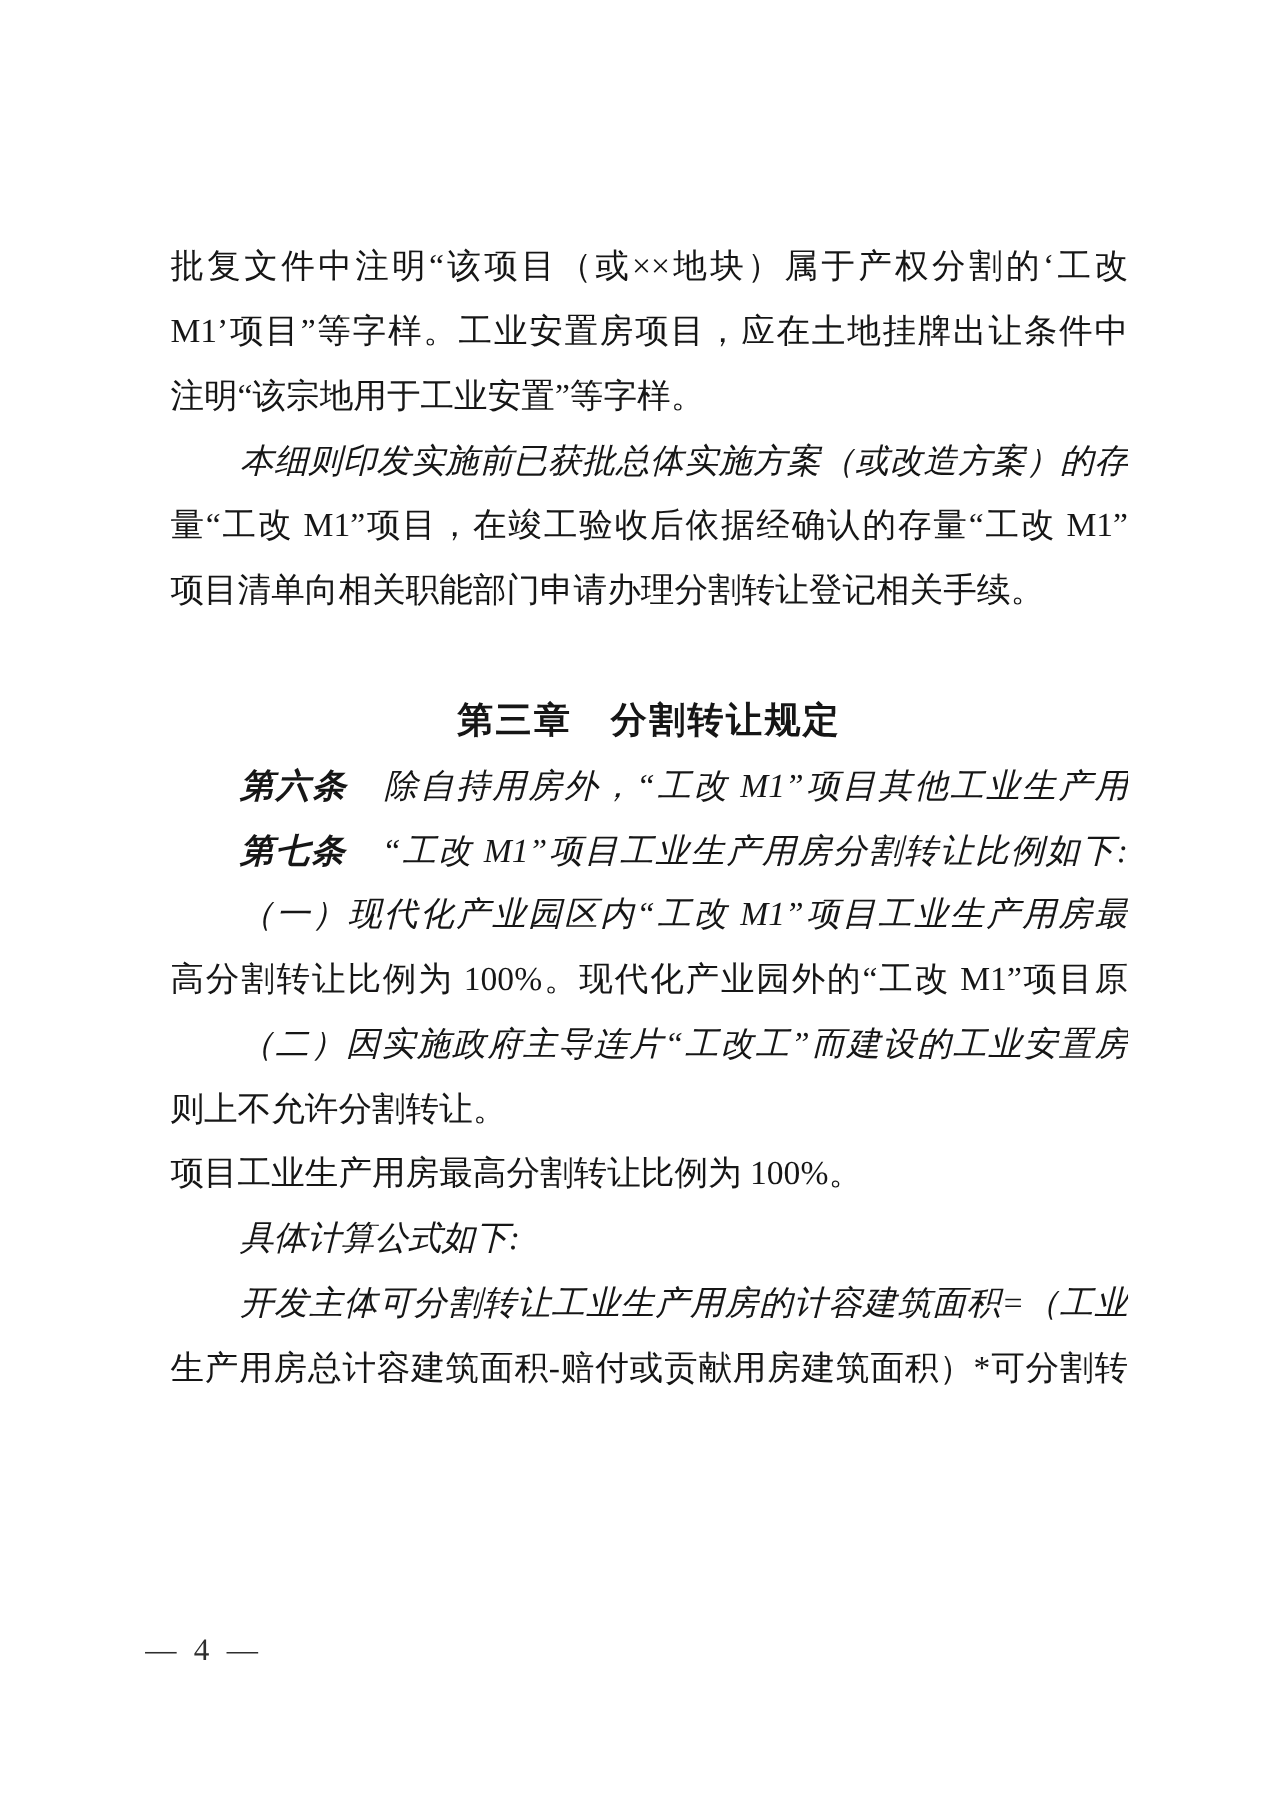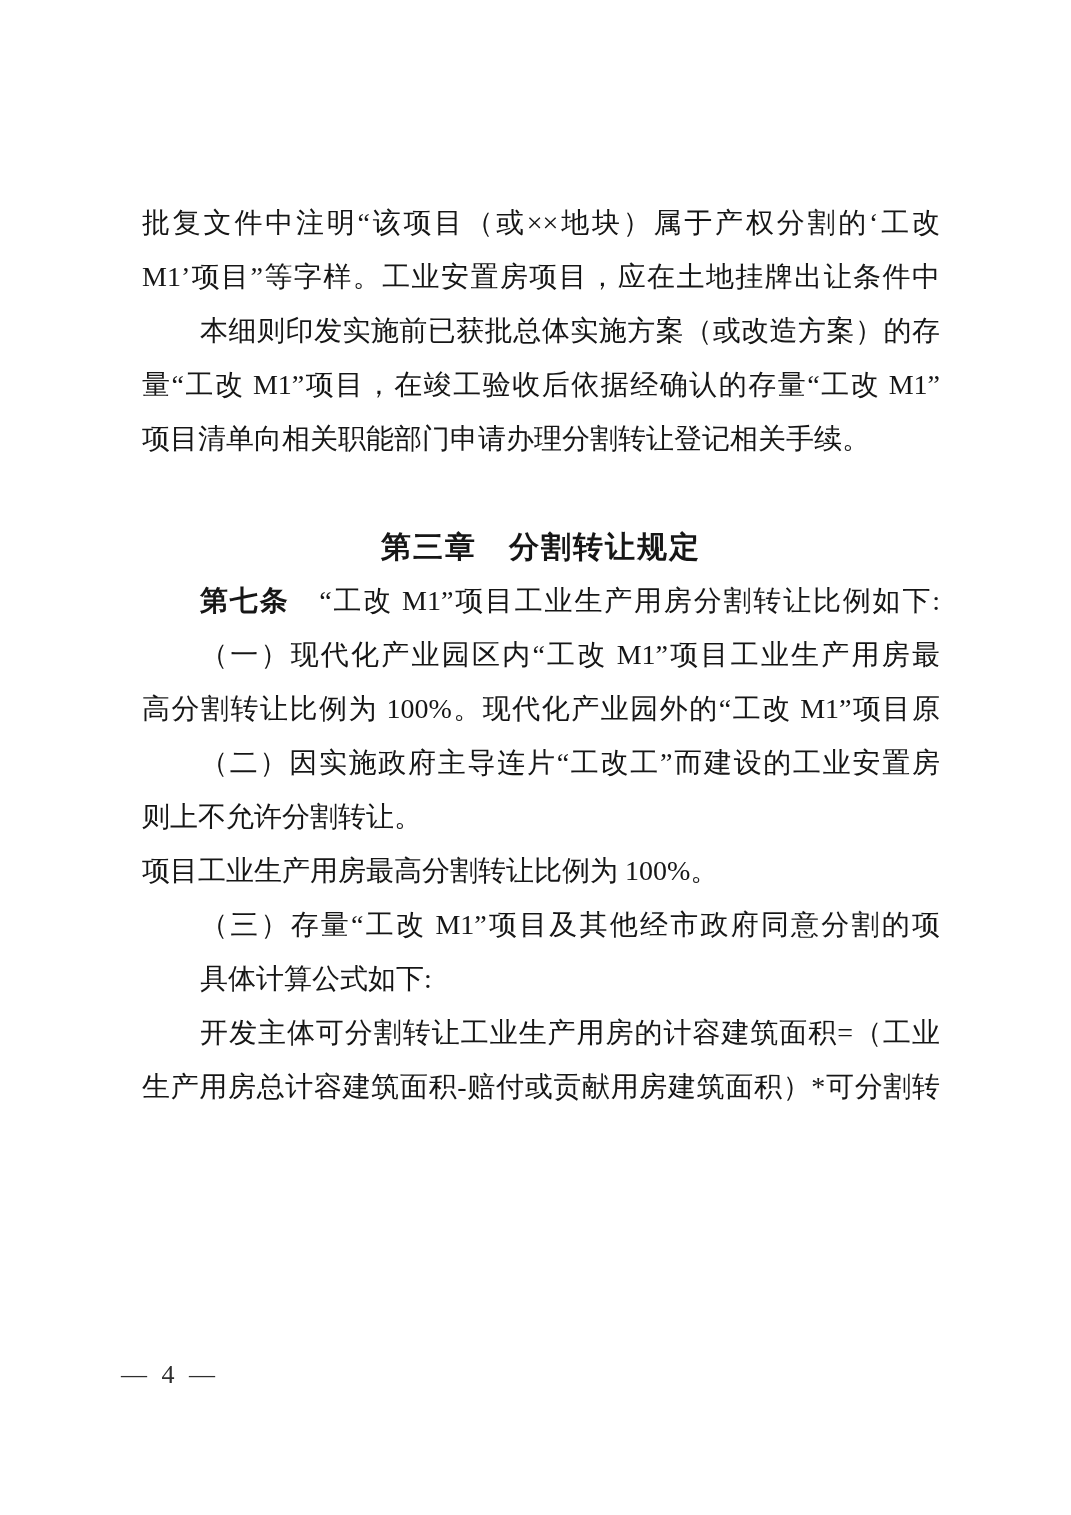--- a/index.html
+++ b/index.html
@@ -24,21 +24,21 @@
   }
   .line {
     font-size: 28px;
     line-height: 54px;
     height: 54px;
     text-align: justify;
     overflow: hidden;
     white-space: normal;
   }
   .fill { text-align-last: justify; }
-  .indent { text-indent: 58px; }
+  .indent { text-indent: 58px; font-style: italic; }
   .spacer { height: 54px; }
   .heading {
     font-family: "Liberation Sans", "DejaVu Sans", sans-serif;
     font-weight: bold;
     font-size: 30px;
     text-align: right;
     text-align-last: center;
     letter-spacing: 2px;
   }
   .article-label {
@@ -56,40 +56,41 @@
   }
 </style>
 </head>
 <body>
 
 <div class="page">
   <div class="content">
 
     <div class="line fill">批复文件中注明“该项目（或××地块）属于产权分割的‘工改</div>
     <div class="line fill">M1’项目”等字样。工业安置房项目，应在土地挂牌出让条件中</div>
+    <div class="line">注明“该宗地用于工业安置”等字样。</div>
 
     <div class="line fill indent">本细则印发实施前已获批总体实施方案（或改造方案）的存</div>
     <div class="line fill">量“工改 M1”项目，在竣工验收后依据经确认的存量“工改 M1”</div>
     <div class="line">项目清单向相关职能部门申请办理分割转让登记相关手续。</div>
 
     <div class="spacer"></div>
 
     <div class="line heading">第三章　分割转让规定</div>
 
+    <div class="line fill indent"><span class="article-label">第六条</span><span>　除自持用房外，“工改 M1”项目其他工业生产用</span></div>
 
     <div class="line fill indent"><span class="article-label">第七条</span><span>　“工改 M1”项目工业生产用房分割转让比例如下:</span></div>
 
     <div class="line fill indent">（一）现代化产业园区内“工改 M1”项目工业生产用房最</div>
     <div class="line fill">高分割转让比例为 100%。现代化产业园外的“工改 M1”项目原</div>
     <div class="line fill indent">（二）因实施政府主导连片“工改工”而建设的工业安置房</div>
 
     <div class="line">则上不允许分割转让。</div>
     <div class="line">项目工业生产用房最高分割转让比例为 100%。</div>
 
-    <div class="line fill indent">（三）存量“工改 M1”项目及其他经市政府同意分割的项</div>
 
     <div class="line indent">具体计算公式如下:</div>
     <div class="line fill indent">开发主体可分割转让工业生产用房的计容建筑面积=（工业</div>
     <div class="line fill">生产用房总计容建筑面积-赔付或贡献用房建筑面积）*可分割转</div>
 
   </div>
 
   <div class="footer">
     <span>— 4 —</span>
   </div>

